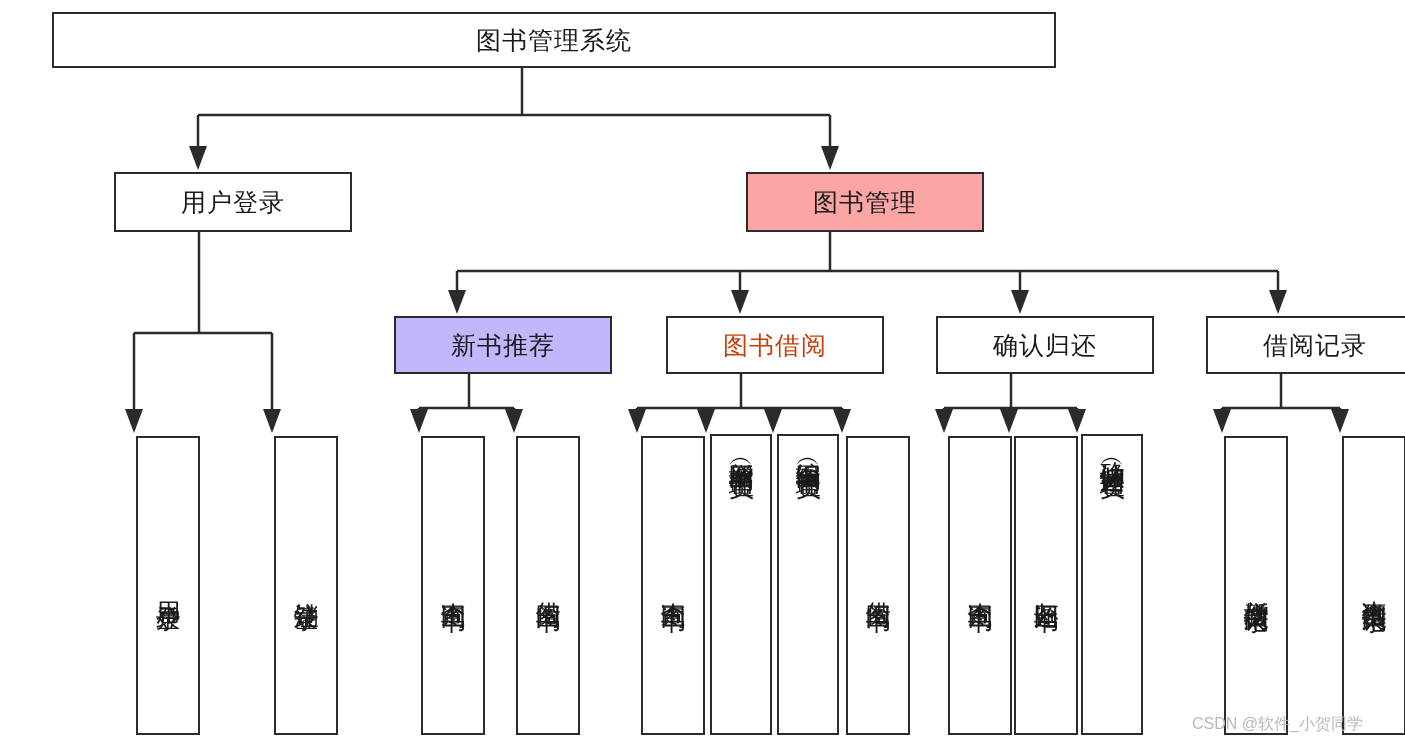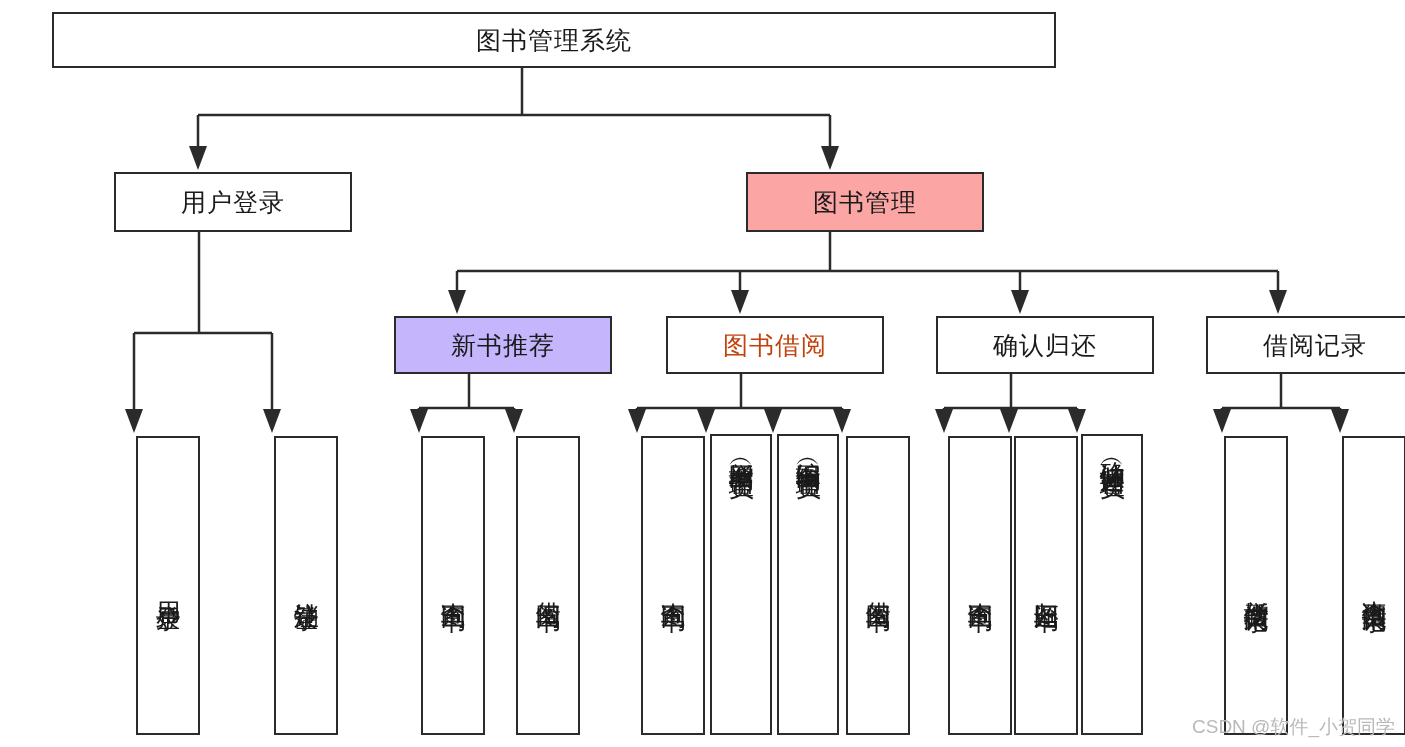--- a/index.html
+++ b/index.html
@@ -50,21 +50,21 @@
   .node.vert.top-aligned {
     justify-content: flex-start;
   }
   .node-label {
     display: block;
     white-space: pre;
   }
   #watermark {
     position: absolute;
     color: #b9b9b9;
-    font-size: 19px;
+    font-size: 16px;
     white-space: nowrap;
     pointer-events: none;
   }
 </style>
 </head>
 <body>
 
 <div id="diagram-root">
 
   <svg id="wires" viewBox="0 0 1405 747" width="1405" height="747" xmlns="http://www.w3.org/2000/svg">

